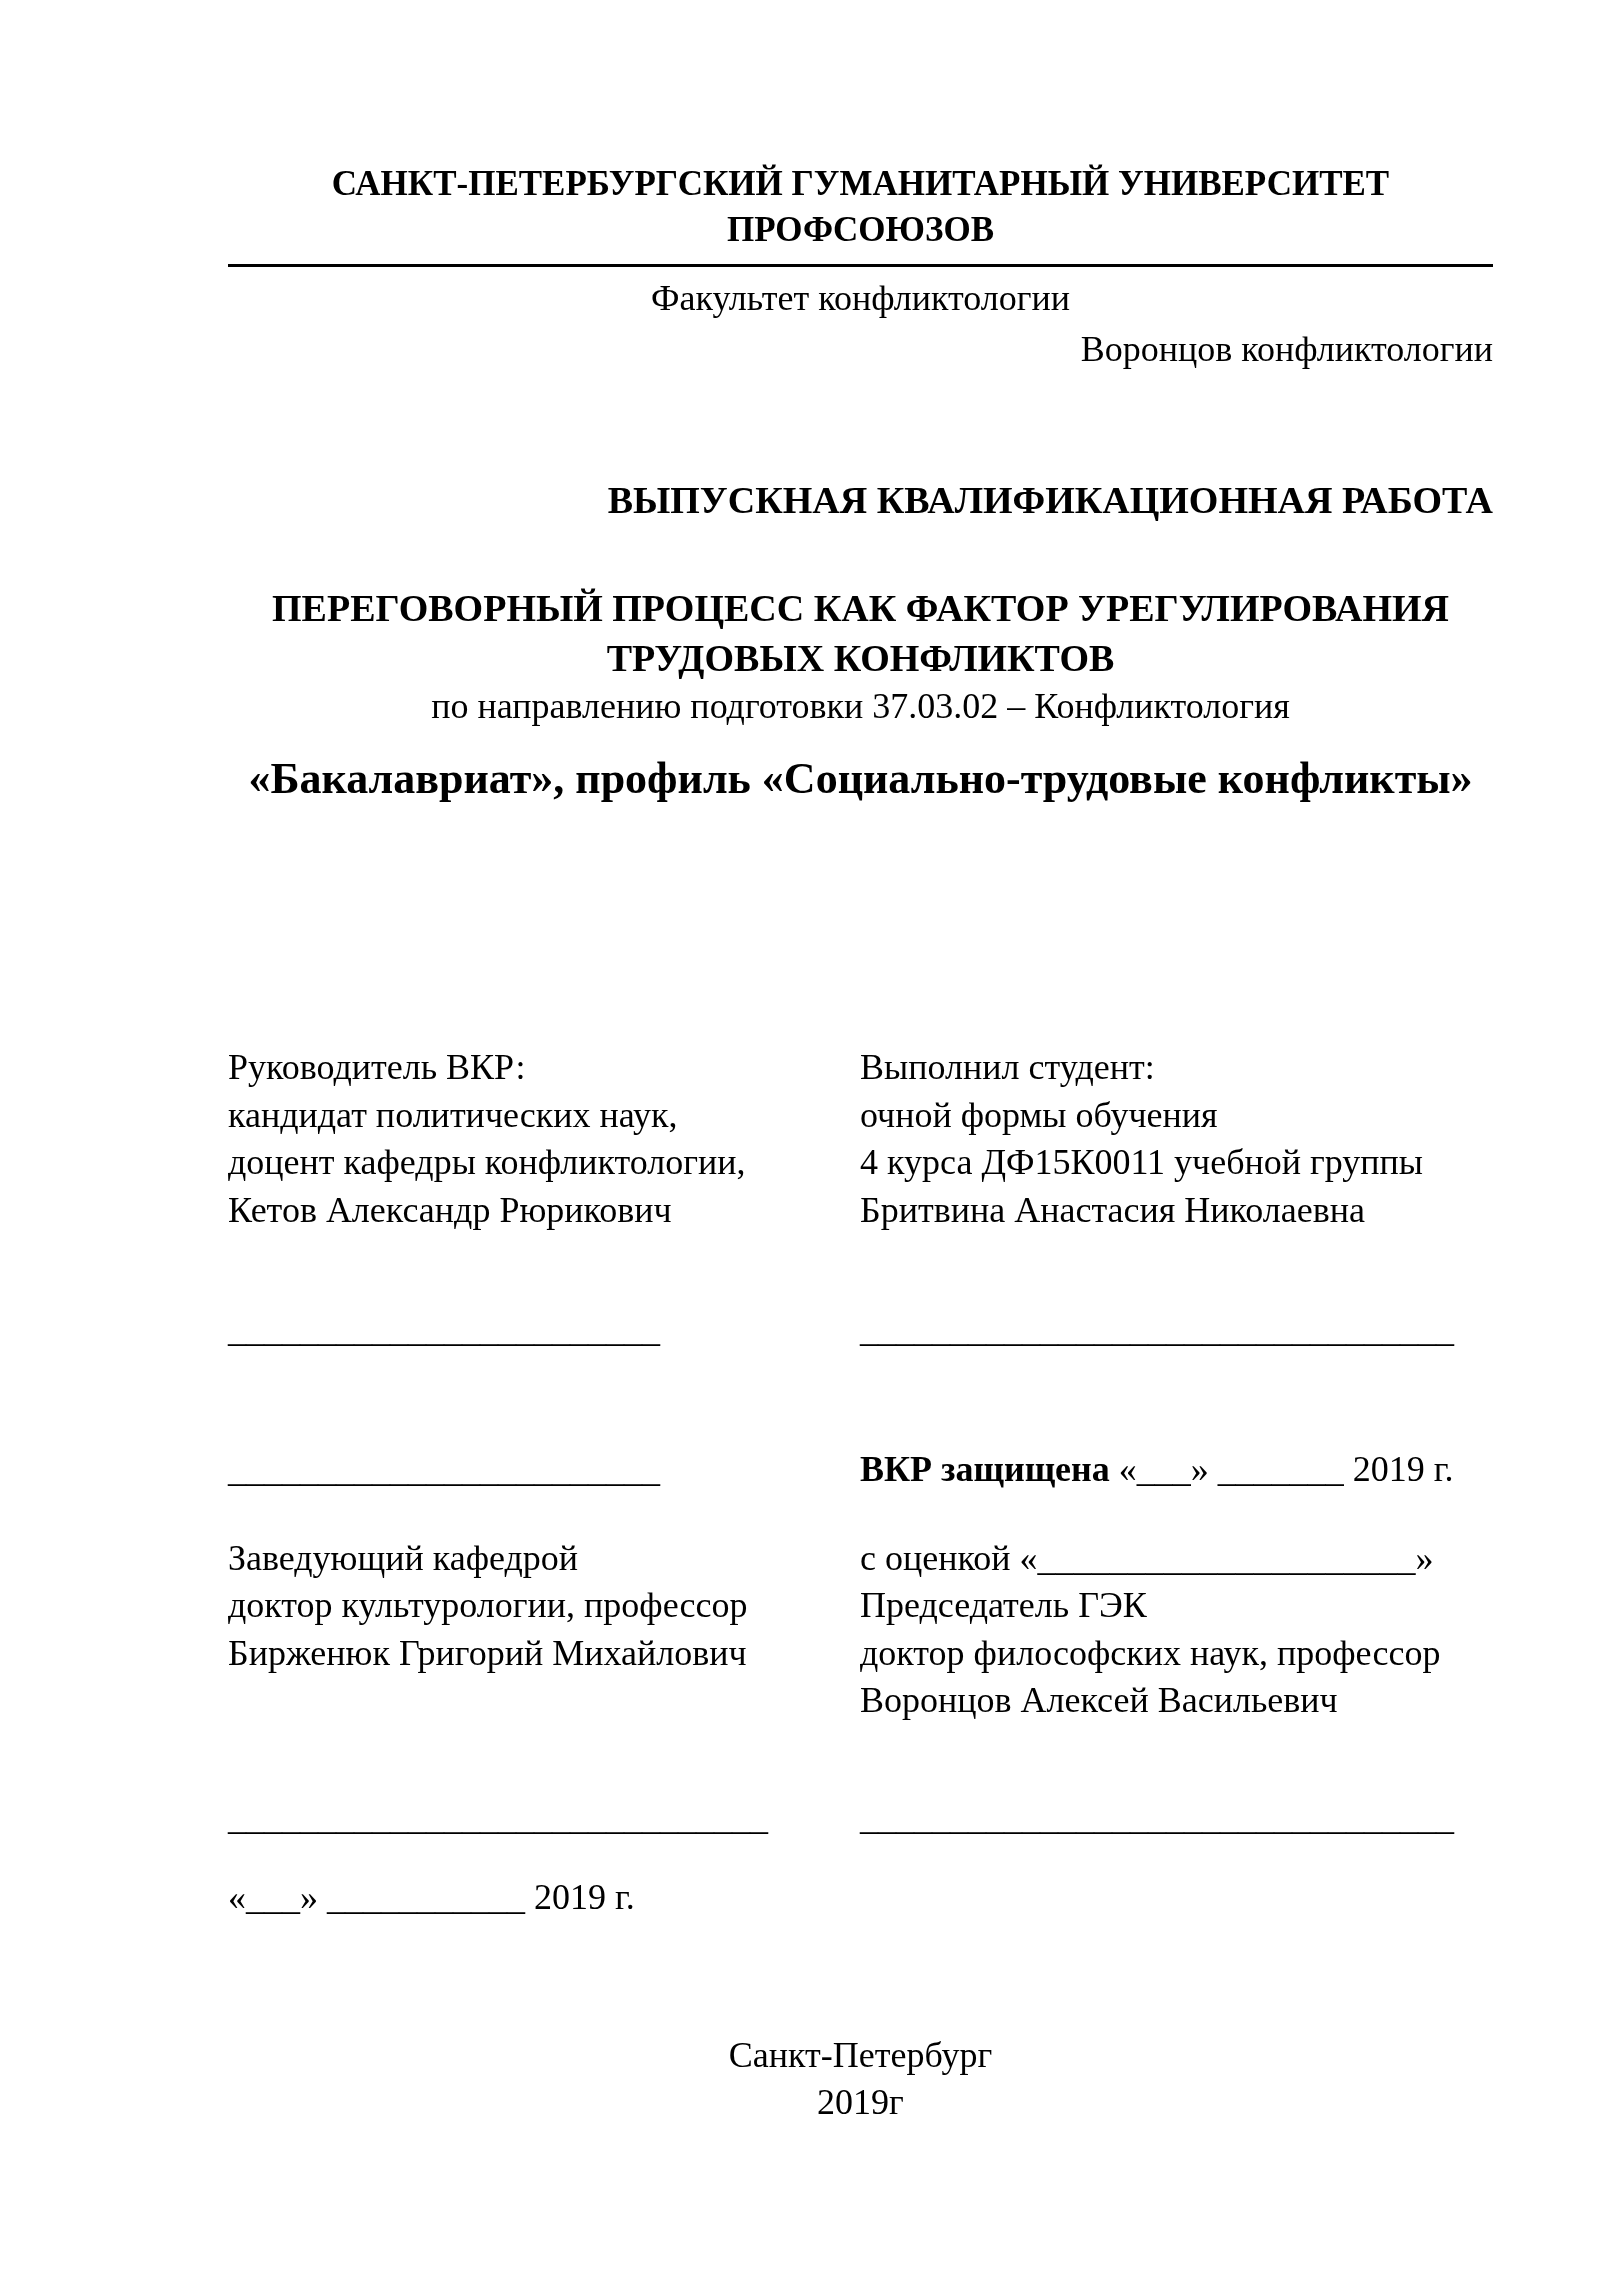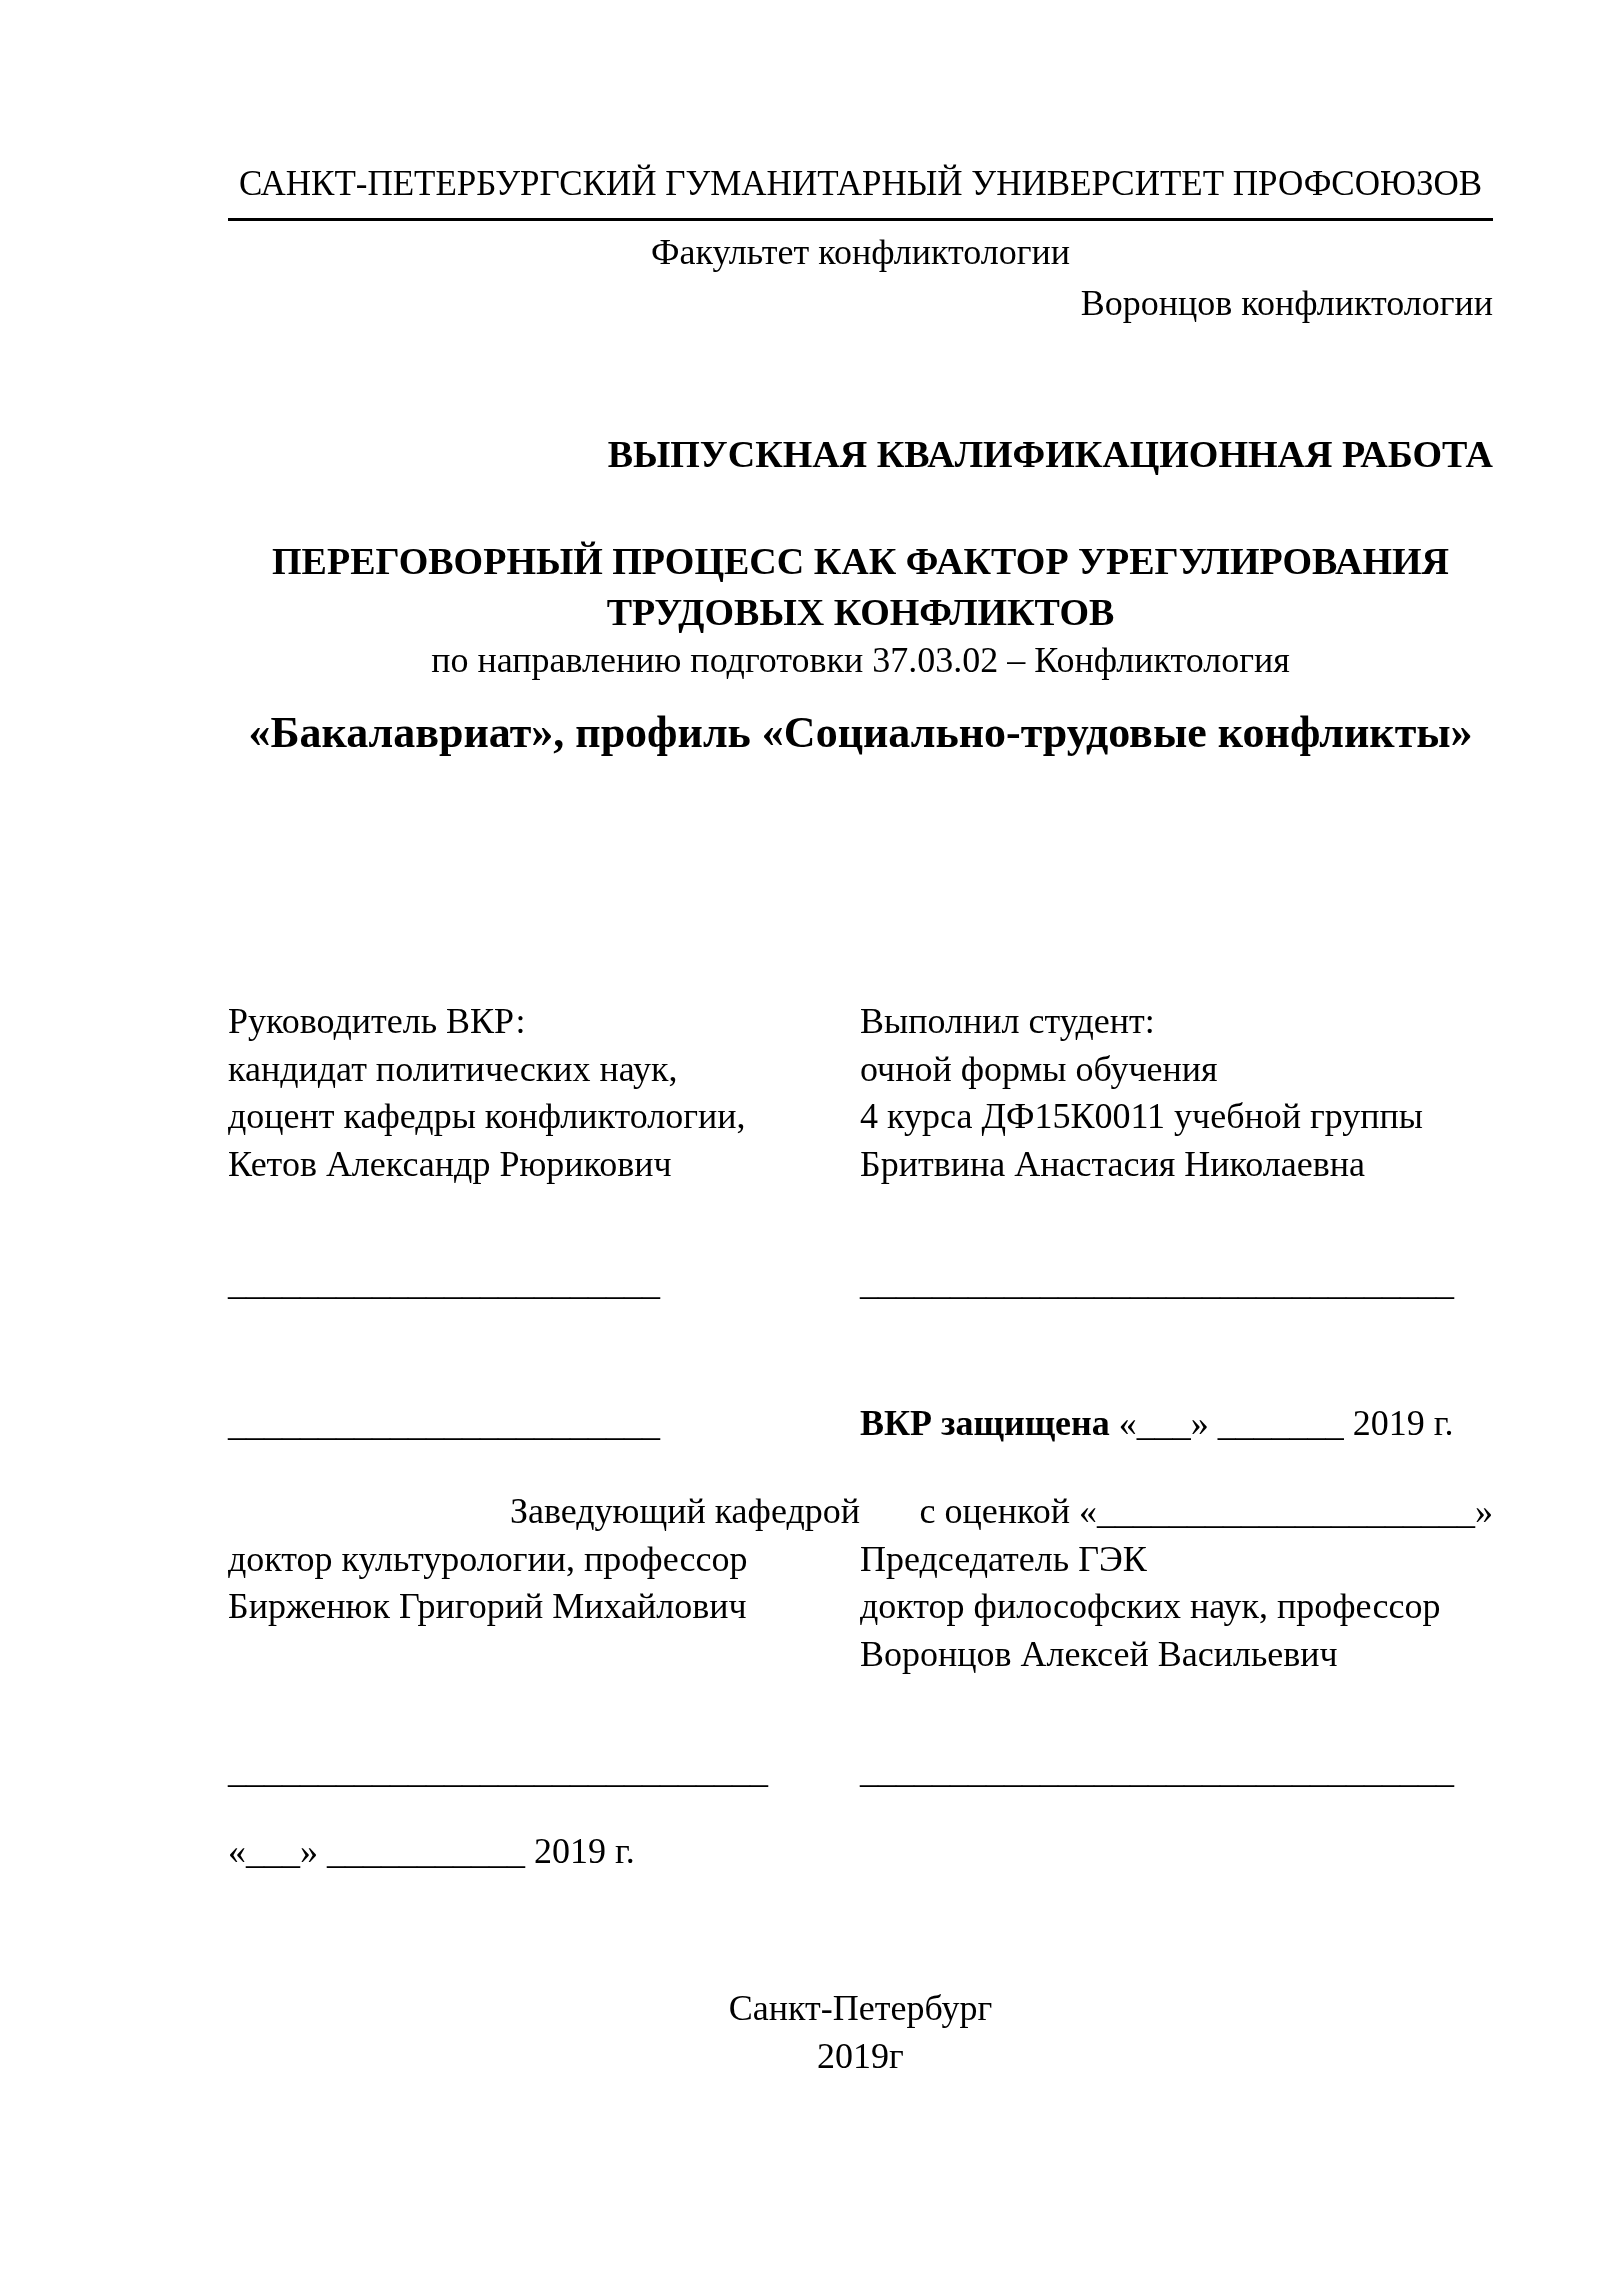--- a/index.html
+++ b/index.html
@@ -20,21 +20,21 @@
     overflow: hidden;
   }
   .content {
     box-sizing: border-box;
     padding: 161px 130px 0 228px;
     width: 100%;
   }
   .bold   { font-weight: bold; }
 
   .university {
-    font-weight: normal;
+    font-weight: bold;
     text-align: center;
     font-size: 35px;
     border-bottom: 3.9px solid #000000;
     padding-bottom: 11px;
   }
   .faculty {
     text-align: center;
     margin-top: 7.9px;
   }
   .department {
@@ -59,21 +59,21 @@
 
   .columns {
     margin-top: 236px;
   }
   .row {
     display: grid;
     grid-template-columns: 632px 1fr;
   }
   .gap-sig1   { margin-top: 71px; }
   .gap-sig2   { margin-top: 93px; }
-  .gap-head   { margin-top: 41px; text-align: right; }
+  .gap-head   { margin-top: 41px; }
   .gap-sig3   { margin-top: 69px; }
   .gap-date   { margin-top: 33px; }
 
   .footer {
     margin-top: 110px;
     text-align: center;
   }
   .cell { white-space: nowrap; }
 </style>
 </head>

